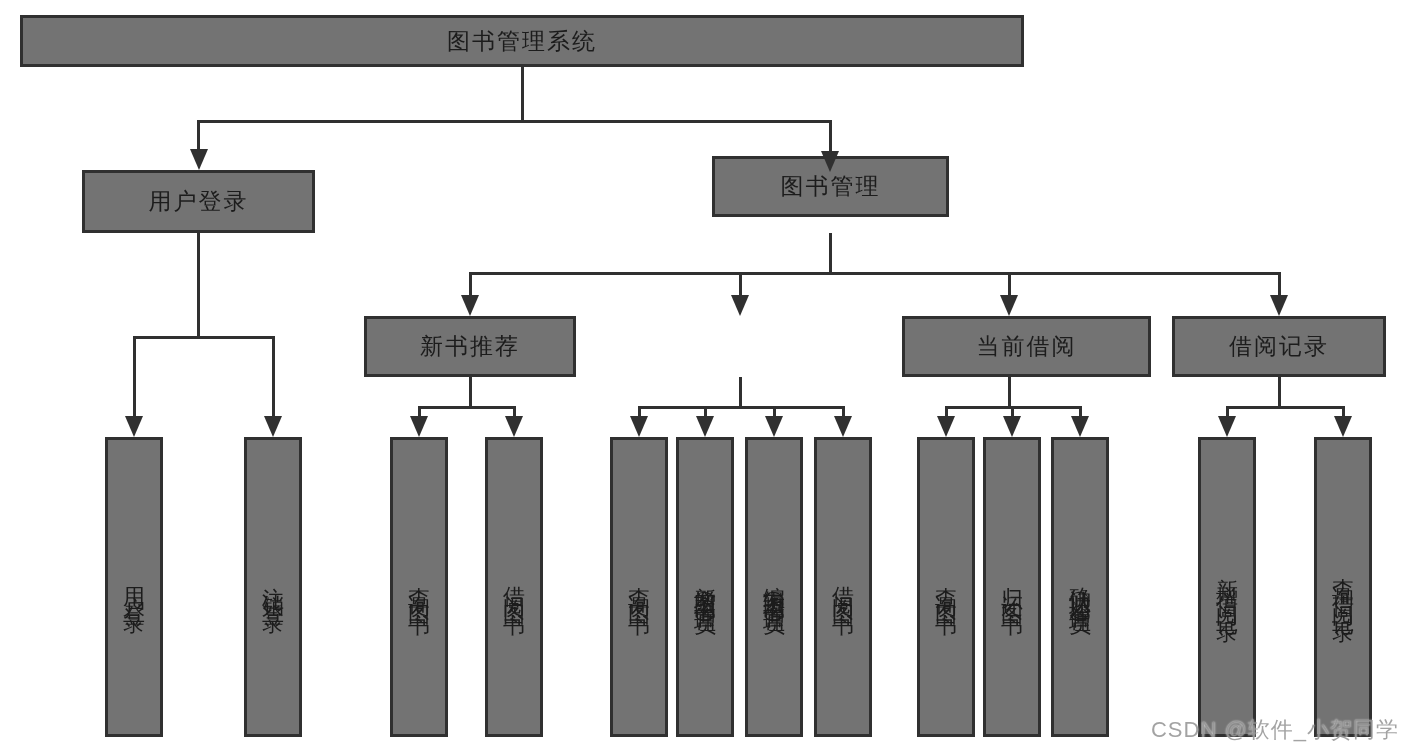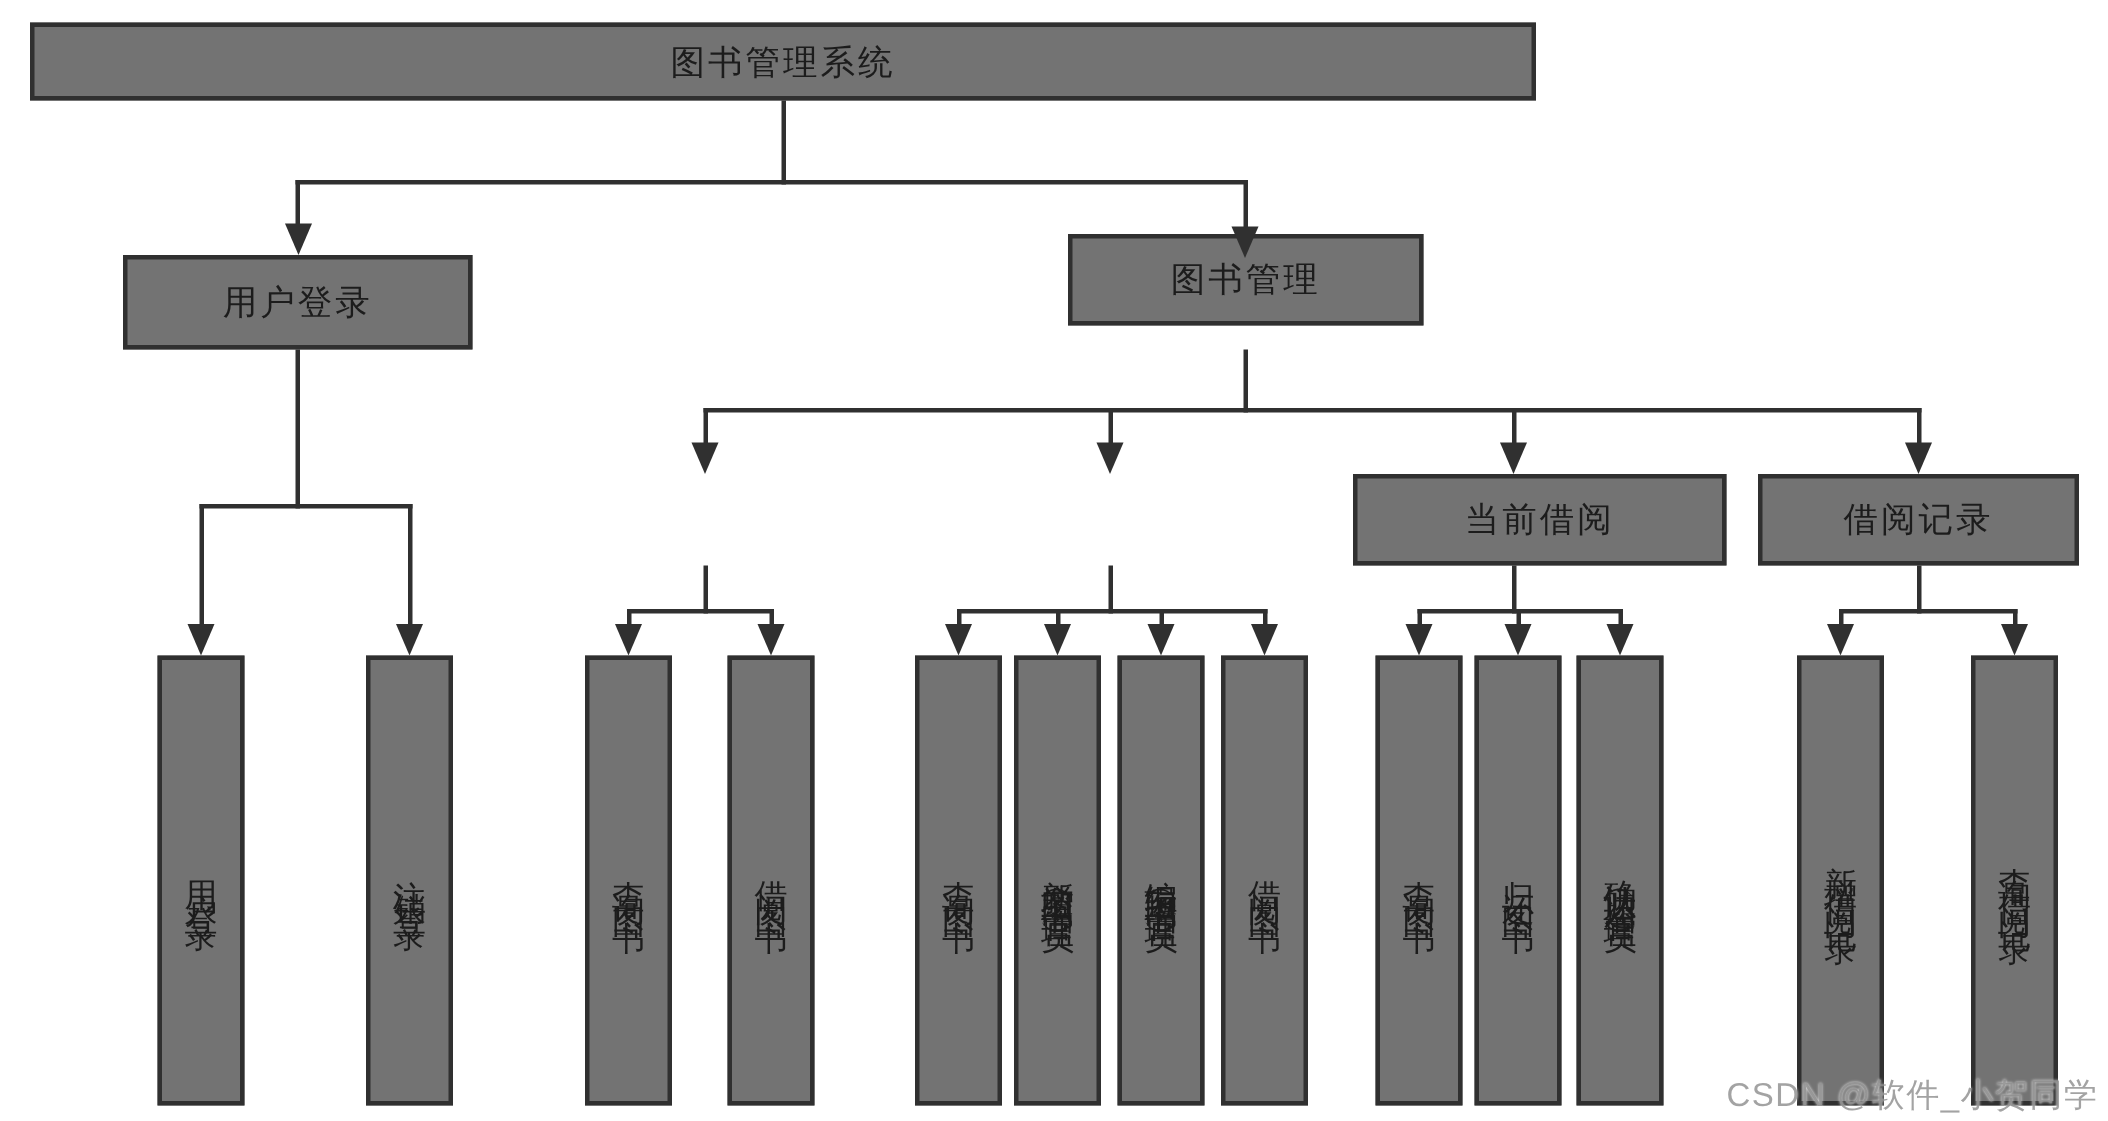--- a/index.html
+++ b/index.html
@@ -45,20 +45,23 @@
 
 <div id="diagram">
     <div class="node h" style="left: 20px; top: 15px; width: 1004px; height: 52px;">
       <span class="lbl">图书管理系统</span>
     </div>
     <div class="node h" style="left: 82px; top: 170px; width: 233px; height: 63px;">
       <span class="lbl">用户登录</span>
     </div>
     <div class="node h" style="left: 712px; top: 156px; width: 237px; height: 61px;">
       <span class="lbl">图书管理</span>
+    </div>
+    <div class="node h" style="left: 364px; top: 316px; width: 212px; height: 61px;">
+      <span class="lbl">新书推荐</span>
     </div>
     <div class="node h" style="left: 902px; top: 316px; width: 249px; height: 61px;">
       <span class="lbl">当前借阅</span>
     </div>
     <div class="node h" style="left: 1172px; top: 316px; width: 214px; height: 61px;">
       <span class="lbl">借阅记录</span>
     </div>
     <div class="node v" style="left: 105px; top: 437px; width: 58px; height: 300px;">
       <span class="lbl" style="letter-spacing: 9px;">用户登录</span>
     </div>

